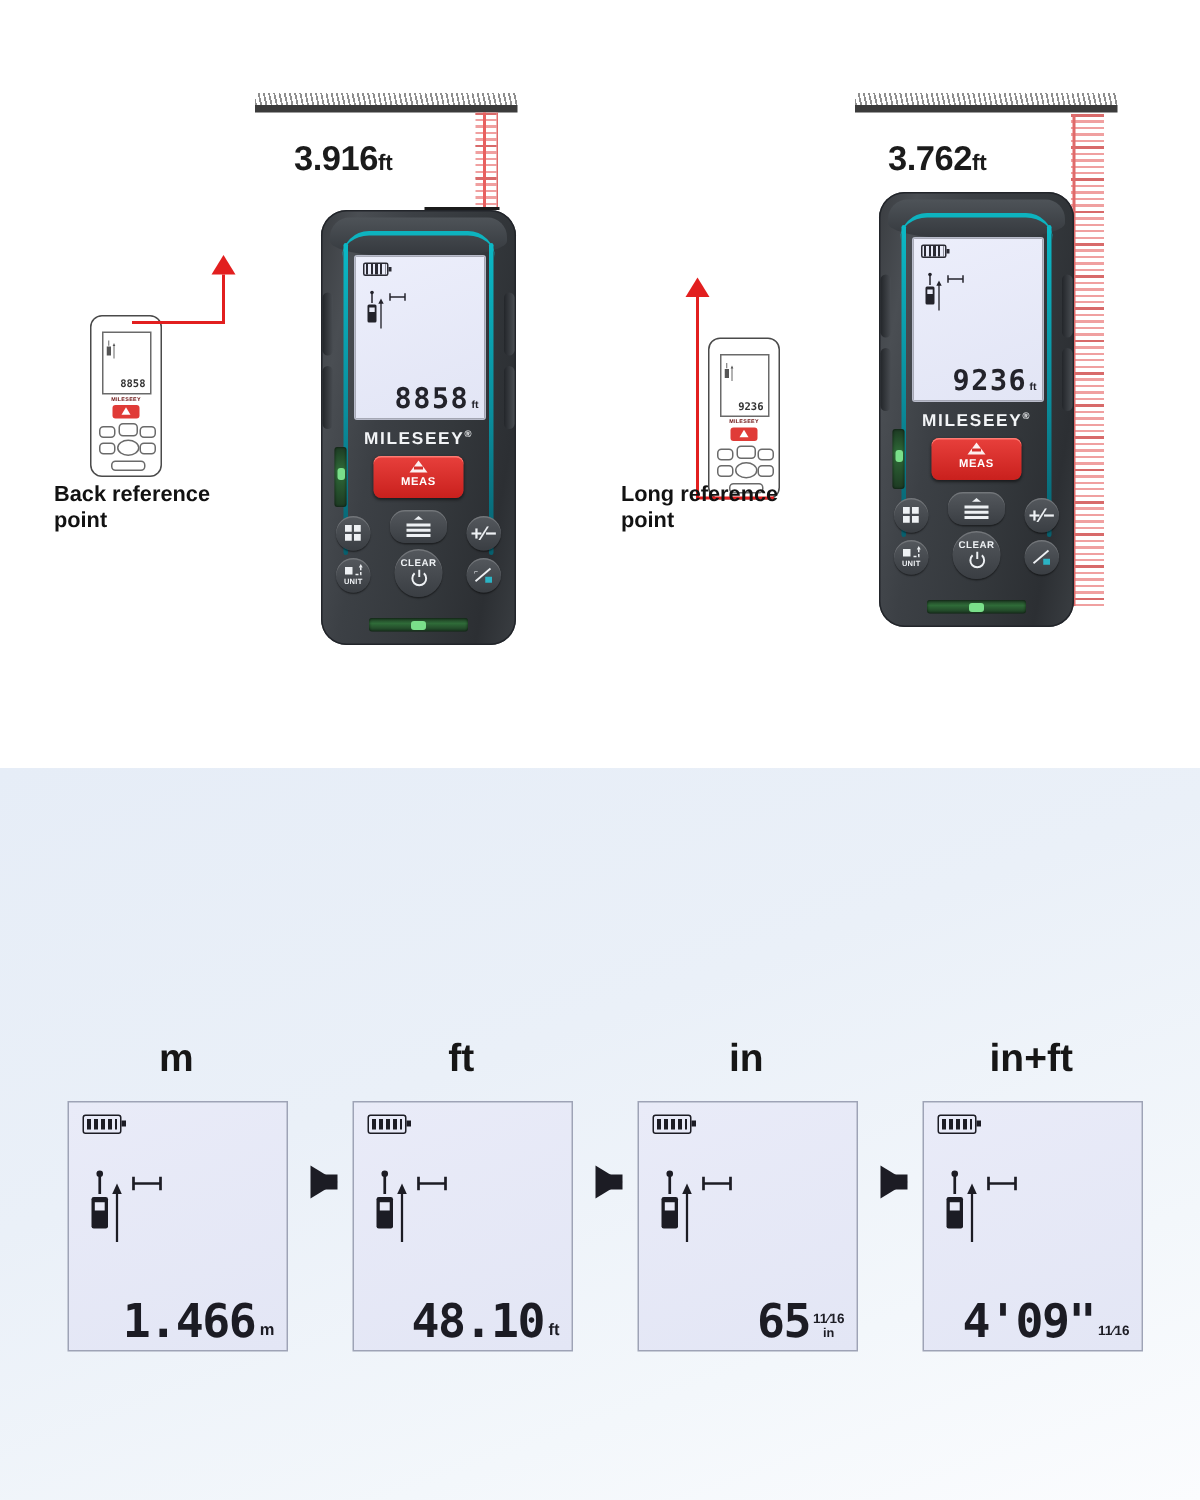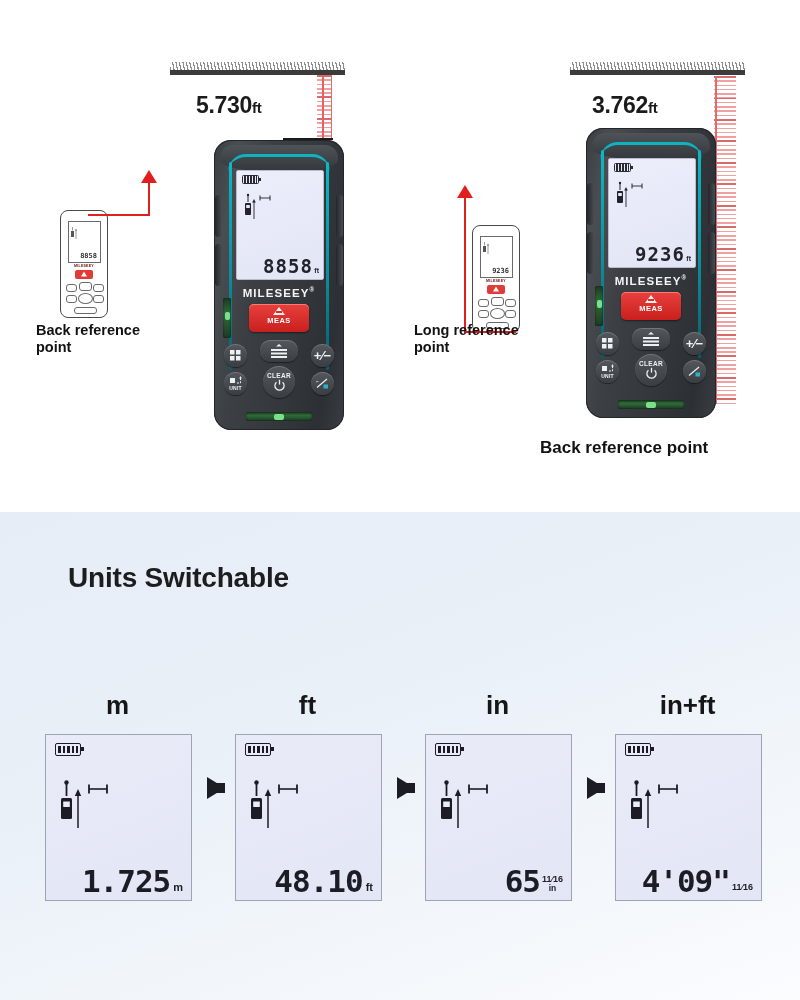--- a/index.html
+++ b/index.html
@@ -169,21 +169,21 @@
 
     <div class="ruler" style="left:318px;top:75px;width:14px;height:65px;">
       <div class="ticks"></div>
       <div class="ticks major"></div>
       <div class="spine"></div>
     </div>
     <div class="beam-solid" style="left:322px;top:75px;width:1.5px;height:65px;background:#e8605f;"></div>
     <div class="beam-solid" style="left:283px;top:138px;width:50px;height:2px;background:#1b1b1b;"></div>
 
     <div class="meas-label" style="left:196px;top:92px;">
-      <span class="num">5.730</span><span class="unit">ft</span>
+      <span class="num">3.916</span><span class="unit">ft</span>
     </div>
 
     <div class="device" style="left:214px;top:140px;">
       <div class="dev-body"></div>
       <div class="teal-arc"></div>
       <div class="teal-l"></div>
       <div class="teal-r"></div>
       <div class="grip l" style="top:55px;height:42px;"></div>
       <div class="grip l" style="top:104px;height:42px;"></div>
       <div class="grip r" style="top:55px;height:42px;"></div>
@@ -443,47 +443,45 @@
       <div class="shaft" style="left:12px;bottom:0;width:52px;height:2px;"></div>
       <div class="shaft" style="left:12px;top:13px;width:2px;height:135px;"></div>
       <div class="head" style="left:5px;top:0;"></div>
     </div>
 
     <div class="caption-small" style="left:414px;top:322px;">
       <div>Long reference</div>
       <div>point</div>
     </div>
 
-    <div class="caption" style="left:540px;top:438px;">Back reference point</div>
   </div>
 
   <div class="bottom-section">
 
-    <div class="units-title">Units Switchable</div>
 
 
     <div class="unit-col" style="left:45px;width:145px;">
       <div class="unit-name">m</div>
       <div class="unit-lcd">
         <div class="ul-batt">
             <i></i>
           </div>
         <svg class="ul-ico" viewBox="0 0 58 52">
           <rect x="3" y="19" width="11" height="21" fill="#1c1c24" rx="1.5"></rect>
           <rect x="5.2" y="22.5" width="6.6" height="5.5" fill="#e9ebf8"></rect>
           <line x1="8.5" y1="4" x2="8.5" y2="17" stroke="#1c1c24" stroke-width="1.8"></line>
           <circle cx="8.5" cy="3.5" r="2.2" fill="#1c1c24"></circle>
           <line x1="20" y1="49" x2="20" y2="15" stroke="#1c1c24" stroke-width="1.5"></line>
           <polygon points="20,10 16.8,17 23.2,17" fill="#1c1c24"></polygon>
           <line x1="31" y1="10" x2="49" y2="10" stroke="#1c1c24" stroke-width="1.6"></line>
           <line x1="31" y1="5.5" x2="31" y2="14.5" stroke="#1c1c24" stroke-width="1.8"></line>
           <line x1="49" y1="5.5" x2="49" y2="14.5" stroke="#1c1c24" stroke-width="1.8"></line>
         </svg>
         <div class="ul-val">
-          <span class="ul-seg">1.725</span>
+          <span class="ul-seg">1.466</span>
           <span class="ul-unit">m</span>
         </div>
       </div>
     </div>
     <div class="flow-arrow" style="left:207px;"></div>
 
     <div class="unit-col" style="left:235px;width:145px;">
       <div class="unit-name">ft</div>
       <div class="unit-lcd">
         <div class="ul-batt">

